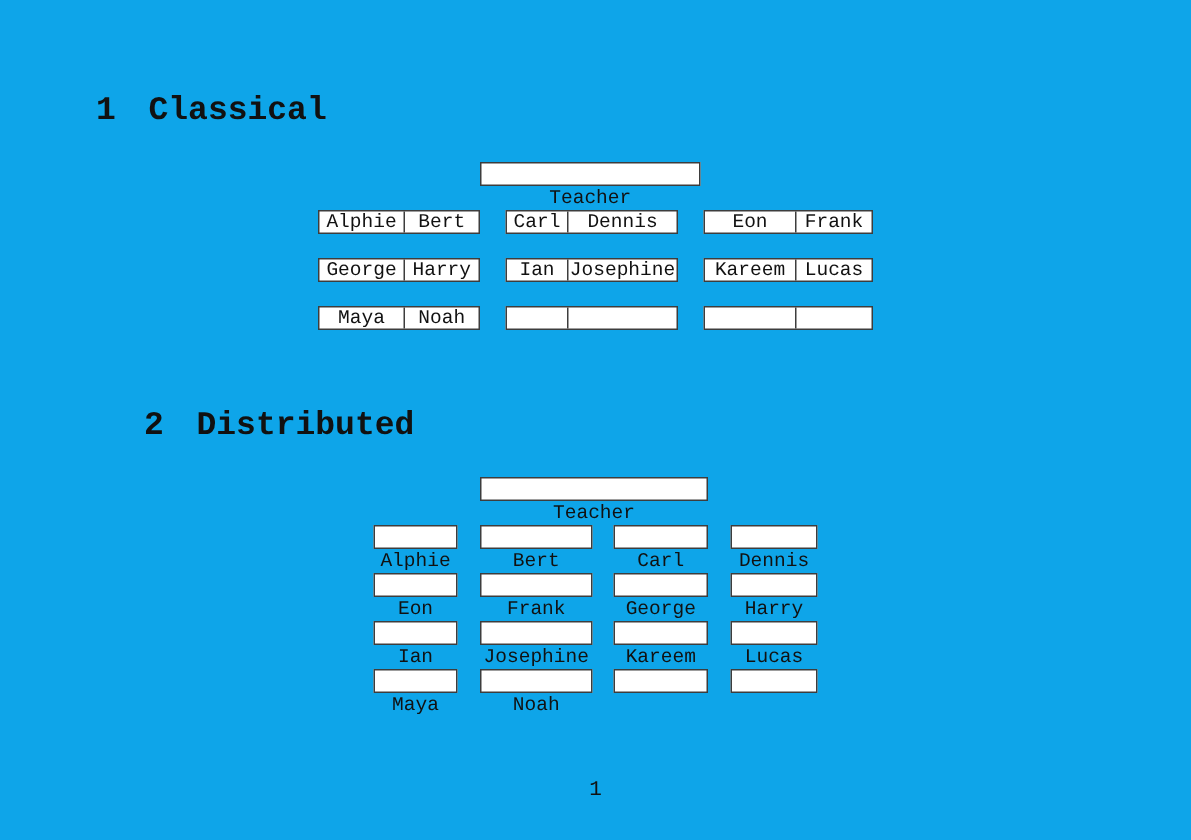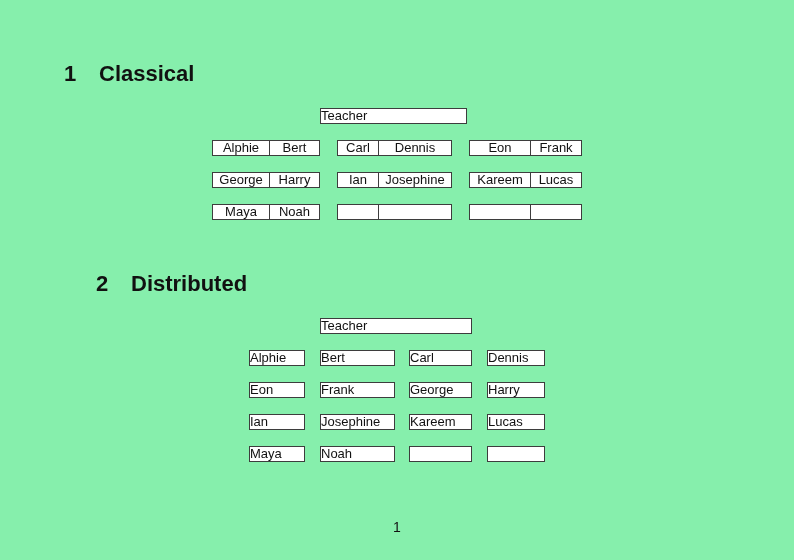--- a/index.html
+++ b/index.html
@@ -4,22 +4,22 @@
 <style>
   html, body {
     margin: 0;
     padding: 0;
     background: #ffffff;
   }
   .page {
     position: relative;
     width: 794px;
     height: 560px;
-    background: #86efac;
-    font-family: Liberation Sans, sans-serif;
+    background: #0ea5e9;
+    font-family: Liberation Mono, monospace;
     color: #111111;
     overflow: hidden;
   }
 
   
   .section-heading {
     position: absolute;
     left: 64px;
     font-weight: bold;
     font-size: 22px;
@@ -39,21 +39,23 @@
     box-sizing: border-box;
     border: 1px solid #3d3d3d;
     height: 16px;
     background: #ffffff;
   }
   .boxtext {
     display: block;
     height: 14px;
     line-height: 14px;
     font-size: 13px;
+    text-align: center;
     white-space: nowrap;
+    margin-top: 16px;
   }
 
   
   .teacher-classical   { left: 320px; top: 108px; width: 147px; }
   .teacher-distributed { left: 320px; top: 318px; width: 152px; }
 
   
   .desk { display: flex; }
   .desk .cell {
     box-sizing: content-box;

